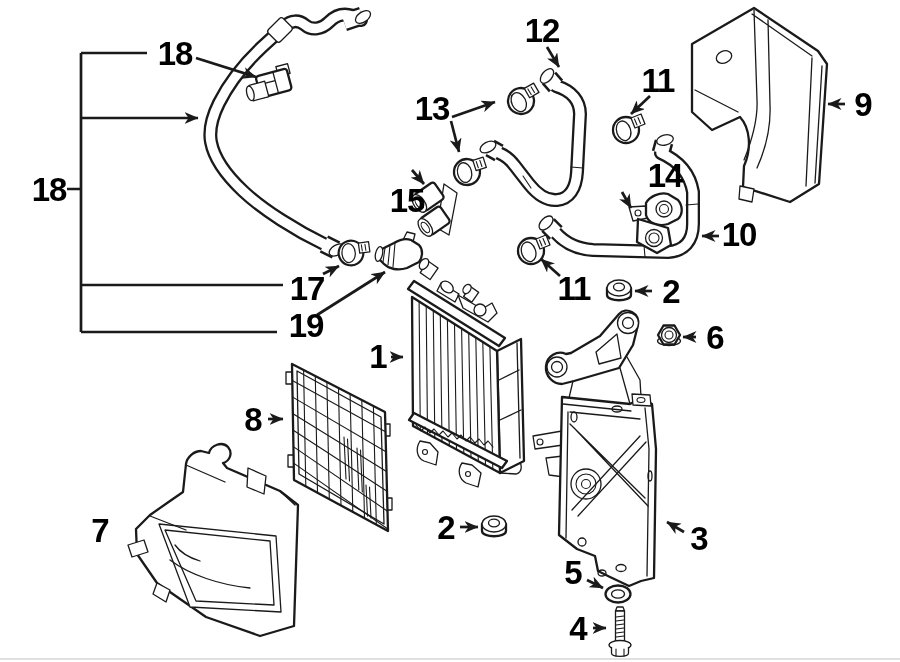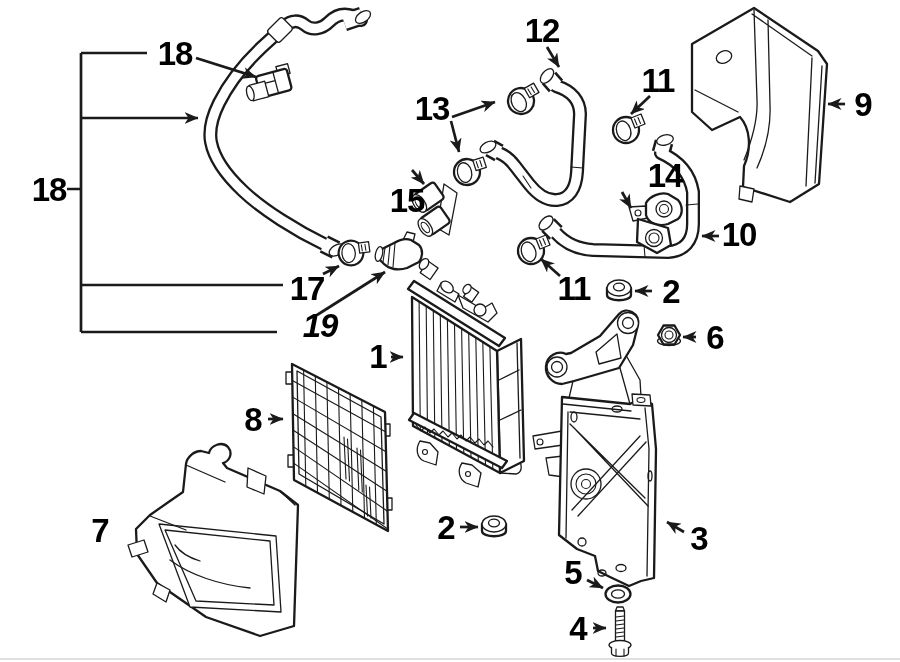--- a/index.html
+++ b/index.html
@@ -299,16 +299,16 @@
   <div class="callout" style="left:739px; top:234px;">10</div>
   <div class="callout" style="left:658px; top:80px;">11</div>
   <div class="callout" style="left:574px; top:288px;">11</div>
   <div class="callout" style="left:542px; top:30px;">12</div>
   <div class="callout" style="left:432px; top:108px;">13</div>
   <div class="callout" style="left:620px; top:175px;margin-left:45px;">14</div>
   <div class="callout" style="left:407px; top:154px;margin-top:46px;">15</div>
   <div class="callout" style="left:49px;  top:189px;">18</div>
   <div class="callout" style="left:307px; top:288px;">17</div>
   <div class="callout" style="left:175px; top:53px;">18</div>
-  <div class="callout" style="left:320px; top:325px;font-style:italic;">19</div>
+  <div class="callout" style="left:306px; top:325px;">19</div>
 
   <div class="bottom-border"></div>
 </div>
 
 </body></html>

